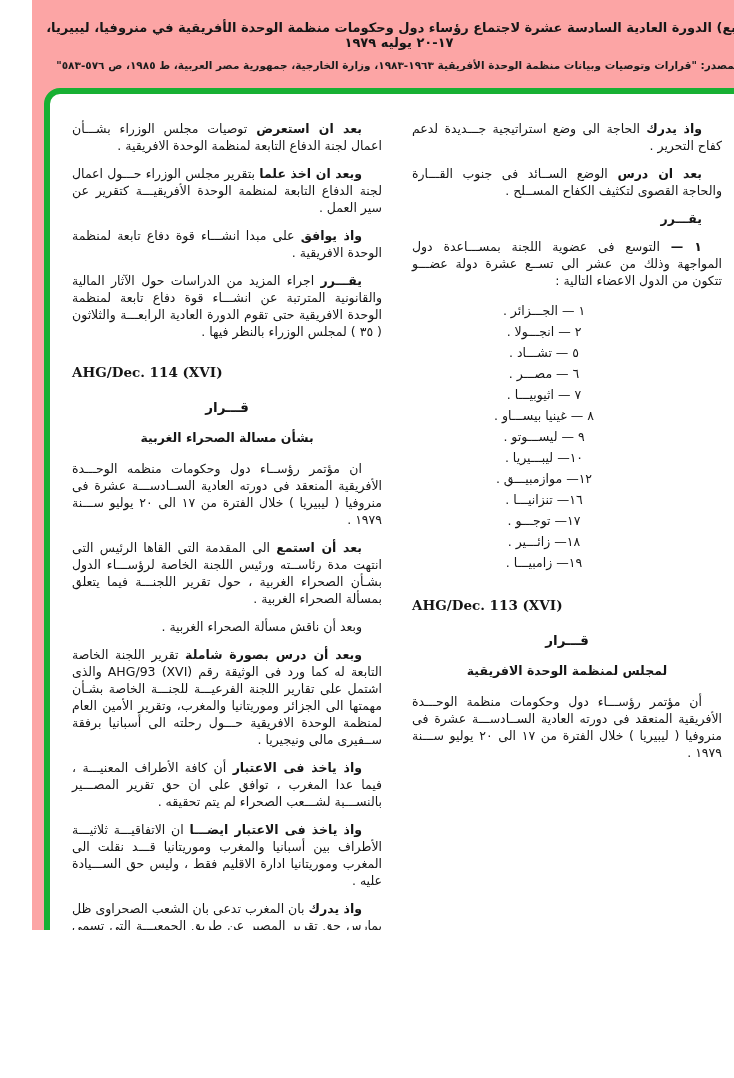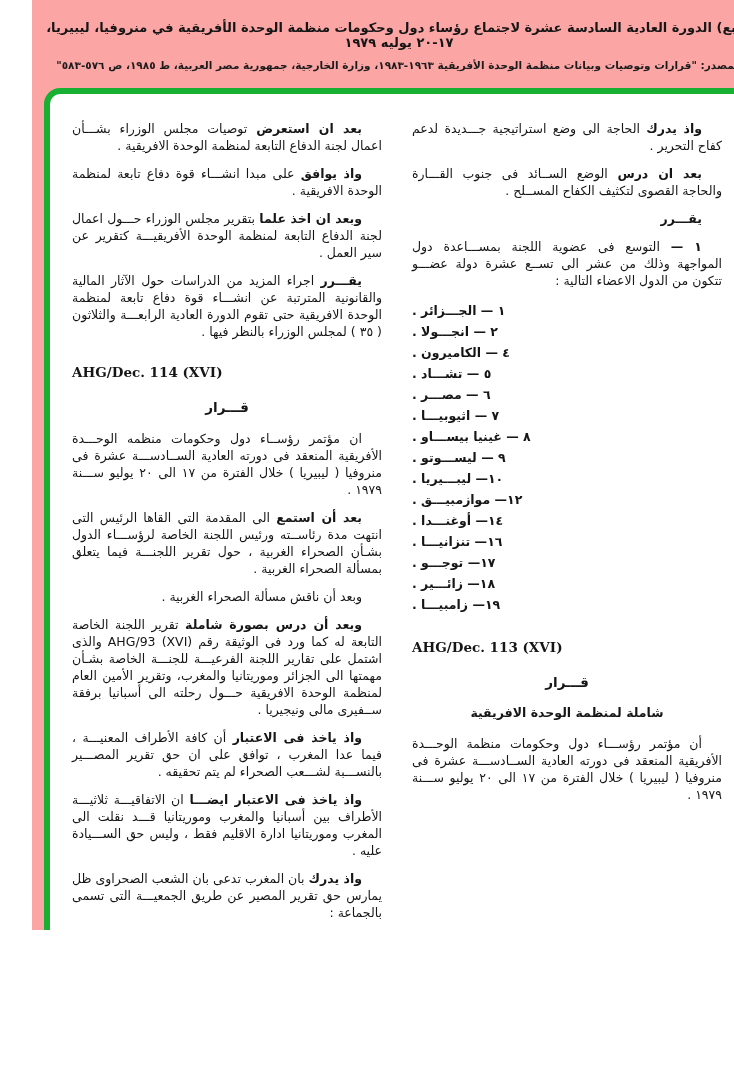--- a/index.html
+++ b/index.html
@@ -20,21 +20,21 @@
     background:#ffffff;overflow:hidden;
   }
   .cols{
     display:flex;gap:30px;padding:26px 24px 8px 22px;box-sizing:border-box;
     width:100%;height:100%;
   }
   .col{flex:1 1 0;font-size:12.5px;line-height:17px;text-align:justify;}
   .col p{margin:0 0 11px 0;text-indent:20px;}
   .lead{font-weight:bold;}
   .decree-word{font-weight:bold;}
-  .members{margin:2px 46px 12px 0;line-height:21px;text-align:left;font-weight:bold;}
+  .members{margin:2px 46px 12px 0;line-height:21px;text-align:center;}
   .member{white-space:nowrap;}
   .docref{
     direction:ltr;text-align:left;font-family:"DejaVu Serif",serif;
     font-weight:bold;font-size:13.5px;margin:24px 0 0 0;
   }
   .rc .docref{margin-top:24px;}
   .title{font-weight:bold;font-size:13.5px;text-align:center;margin:18px 0 0 0;}
   .subtitle{font-weight:bold;font-size:12.5px;text-align:center;margin:13px 0 0 0;}
   .after-heads{margin-top:14px !important;}
   
@@ -66,62 +66,61 @@
           <span>الوضع الســائد فى جنوب القـــارة والحاجة القصوى لتكثيف الكفاح المســلح .</span>
         </p>
         <p class="decree-word">يقـــرر</p>
         <p>
           <span class="lead">١ —</span>
           <span>التوسع فى عضوية اللجنة بمســـاعدة دول المواجهة وذلك من عشر الى تســع عشرة دولة عضـــو تتكون من الدول الاعضاء التالية :</span>
         </p>
         <div class="members">
             <div class="member">١ — الجـــزائر .</div>
             <div class="member">٢ — انجـــولا .</div>
-            <div class="member">٤ — الكاميرون .</div>
             <div class="member">٥ — تشـــاد .</div>
             <div class="member">٦ — مصـــر .</div>
             <div class="member">٧ — اثيوبيـــا .</div>
             <div class="member">٨ — غينيا بيســـاو .</div>
             <div class="member">٩ — ليســـوتو .</div>
             <div class="member">١٠— ليبـــيريا .</div>
             <div class="member">١٢— موازمبيـــق .</div>
-            <div class="member">١٤— أوغنـــدا .</div>
             <div class="member">١٦— تنزانيـــا .</div>
             <div class="member">١٧— توجـــو .</div>
             <div class="member">١٨— زائـــير .</div>
             <div class="member">١٩— زامبيـــا .</div>
           </div>
         <div class="docref">AHG/Dec. 113 (XVI)</div>
         <div class="title">قـــرار</div>
-        <div class="subtitle">شاملة لمنظمة الوحدة الافريقية</div>
+        <div class="subtitle">لمجلس لمنظمة الوحدة الافريقية</div>
         <p class="after-heads">
           <span class="lead"></span>
           <span>أن مؤتمر رؤســـاء دول وحكومات منظمة الوحـــدة الأفريقية المنعقد فى دورته العادية الســادســـة عشرة فى منروفيا ( ليبيريا ) خلال الفترة من ١٧ الى ٢٠ يوليو ســـنة ١٩٧٩ .</span>
         </p>
       </div>
 
       <div class="col lc">
         <p>
           <span class="lead">بعد ان استعرض</span>
           <span>توصيات مجلس الوزراء بشـــأن اعمال لجنة الدفاع التابعة لمنظمة الوحدة الافريقية .</span>
         </p>
         <p>
+          <span class="lead">وبعد ان اخذ علما</span>
+          <span>بتقرير مجلس الوزراء حـــول اعمال لجنة الدفاع التابعة لمنظمة الوحدة الأفريقيـــة كتقرير عن سير العمل .</span>
+        </p>
+        <p>
           <span class="lead">واذ يوافق</span>
           <span>على مبدا انشـــاء قوة دفاع تابعة لمنظمة الوحدة الافريقية .</span>
-        </p>
-        <p>
-          <span class="lead">وبعد ان اخذ علما</span>
-          <span>بتقرير مجلس الوزراء حـــول اعمال لجنة الدفاع التابعة لمنظمة الوحدة الأفريقيـــة كتقرير عن سير العمل .</span>
         </p>
         <p>
           <span class="lead">يقـــرر</span>
           <span>اجراء المزيد من الدراسات حول الآثار المالية والقانونية المترتبة عن انشـــاء قوة دفاع تابعة لمنظمة الوحدة الافريقية حتى تقوم الدورة العادية الرابعـــة والثلاثون ( ٣٥ ) لمجلس الوزراء بالنظر فيها .</span>
         </p>
         <div class="docref">AHG/Dec. 114 (XVI)</div>
         <div class="title">قـــرار</div>
+        <div class="subtitle">بشأن مسالة الصحراء الغربية</div>
         <p class="after-heads">
           <span class="lead"></span>
           <span>ان مؤتمر رؤســاء دول وحكومات منظمه الوحـــدة الأفريقية المنعقد فى دورته العادية الســادســـة عشرة فى منروفيا ( ليبيريا ) خلال الفترة من ١٧ الى ٢٠ يوليو ســـنة ١٩٧٩ .</span>
         </p>
         <p>
           <span class="lead">بعد أن استمع</span>
           <span>الى المقدمة التى القاها الرئيس التى انتهت مدة رئاســته ورئيس اللجنة الخاصة لرؤســـاء الدول بشـأن الصحراء الغربية ، حول تقرير اللجنـــة فيما يتعلق بمسألة الصحراء الغربية .</span>
         </p>
         <p>
           <span class="lead"></span>

